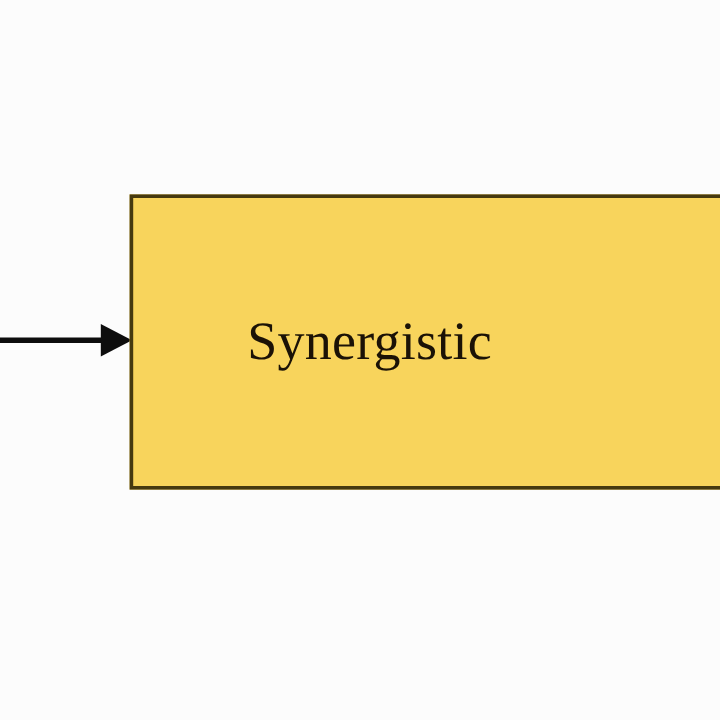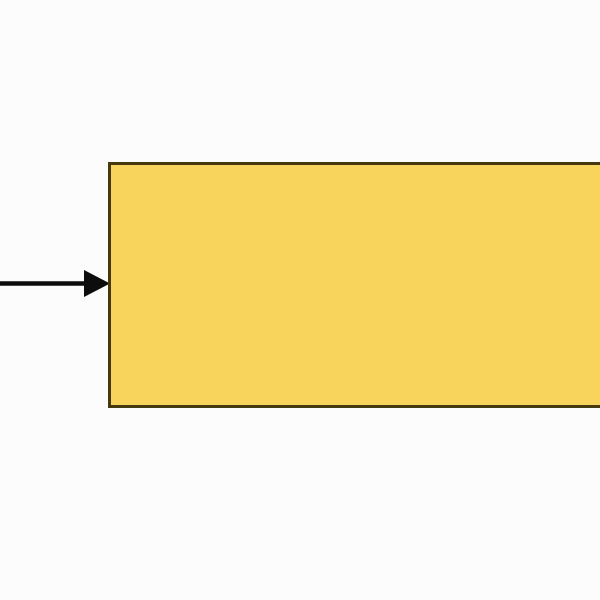--- a/index.html
+++ b/index.html
@@ -70,16 +70,17 @@
 
   <div class="connector">
     <svg width="112" height="44" viewBox="0 0 112 44">
       <line x1="0" y1="21.5" x2="88" y2="21.5" stroke="#0d0d0d" stroke-width="4.5"></line>
       <polygon points="84,8 84,35 110,21.5" fill="#0d0d0d"></polygon>
     </svg>
   </div>
 
   <div class="process-box">
     <div class="box-label">
+      <span class="line">Synergistic</span>
     </div>
   </div>
 
 </div>
 
 </body></html>

